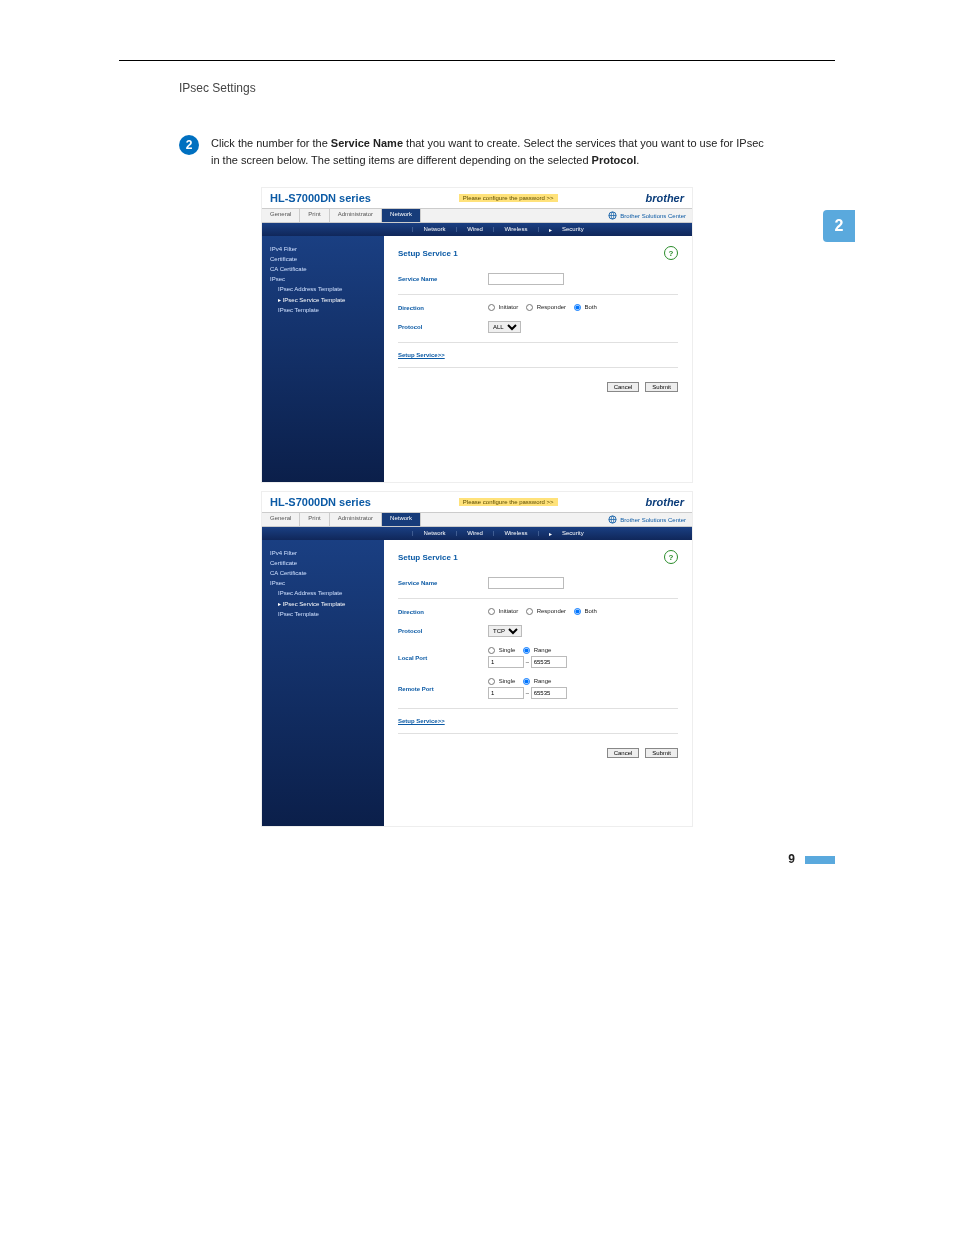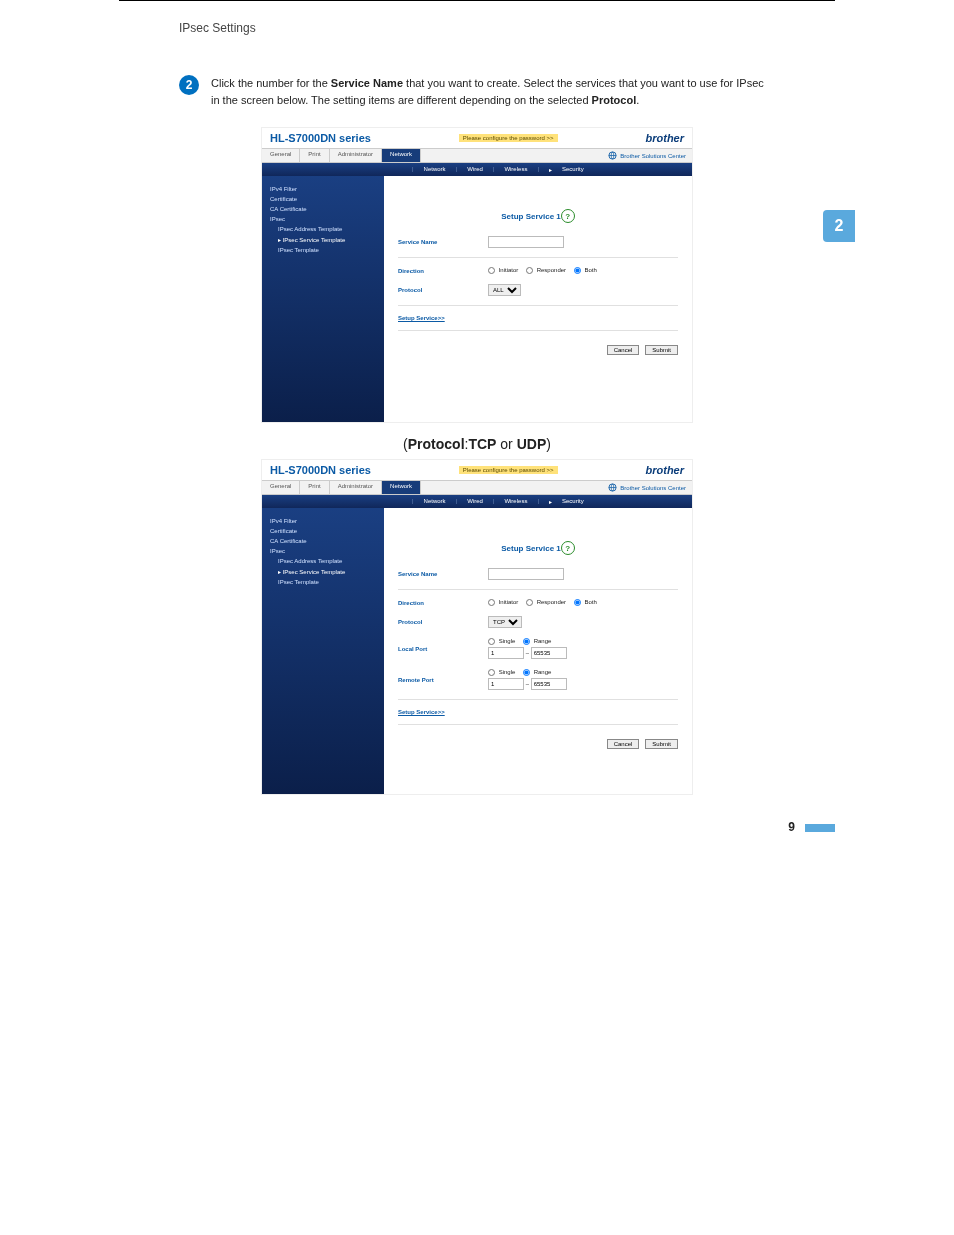--- a/index.html
+++ b/index.html
@@ -5,20 +5,21 @@
   body {
     margin: 0;
     font-family: Arial, Helvetica, sans-serif;
     background: #fff;
     color: #222;
   }
   .page {
     width: 756px;
     margin: 0 auto;
     position: relative;
+    padding-top: 60px;
     padding-bottom: 40px;
     box-sizing: border-box;
   }
   .top-rule {
     border-top: 1px solid #000;
     margin: 0 20px 20px 20px;
   }
   .header-title {
     font-size: 12px;
     color: #444;
@@ -137,23 +138,22 @@
   .ss-main {
     flex: 1;
     padding: 10px 14px;
   }
   .ss-h {
     color: #0b5aa5;
     font-weight: bold;
     font-size: 8px;
     margin-bottom: 8px;
     display: flex;
-    justify-content: center;
-    align-items: center;
-    margin-top: 23px;
+    justify-content: space-between;
+    align-items: center;
   }
   .help-icon {
     width: 12px; height: 12px; border-radius: 50%;
     border: 1px solid #2a8c2a; color: #2a8c2a;
     display: inline-flex; align-items: center; justify-content: center;
     font-size: 8px; font-weight: bold;
   }
   .ss-row {
     display: flex;
     align-items: center;
@@ -321,23 +321,20 @@
         </div>
         <hr class="ss-hr">
         <div class="ss-buttons">
           <button class="ss-btn">Cancel</button>
           <button class="ss-btn">Submit</button>
         </div>
       </div>
     </div>
   </div>
 
-  <div class="caption">
-    <span>(</span><b>Protocol</b><span>:</span><b>TCP</b><span> or </span><b>UDP</b><span>)</span>
-  </div>
 
   <div class="screenshot">
     <div class="ss-top">
       <span class="ss-title">HL-S7000DN series</span>
       <span class="ss-warn">Please configure the password &gt;&gt;</span>
       <span class="ss-brand">brother</span>
     </div>
     <div class="ss-tabs">
       <div class="ss-tab">General</div>
       <div class="ss-tab">Print</div>

